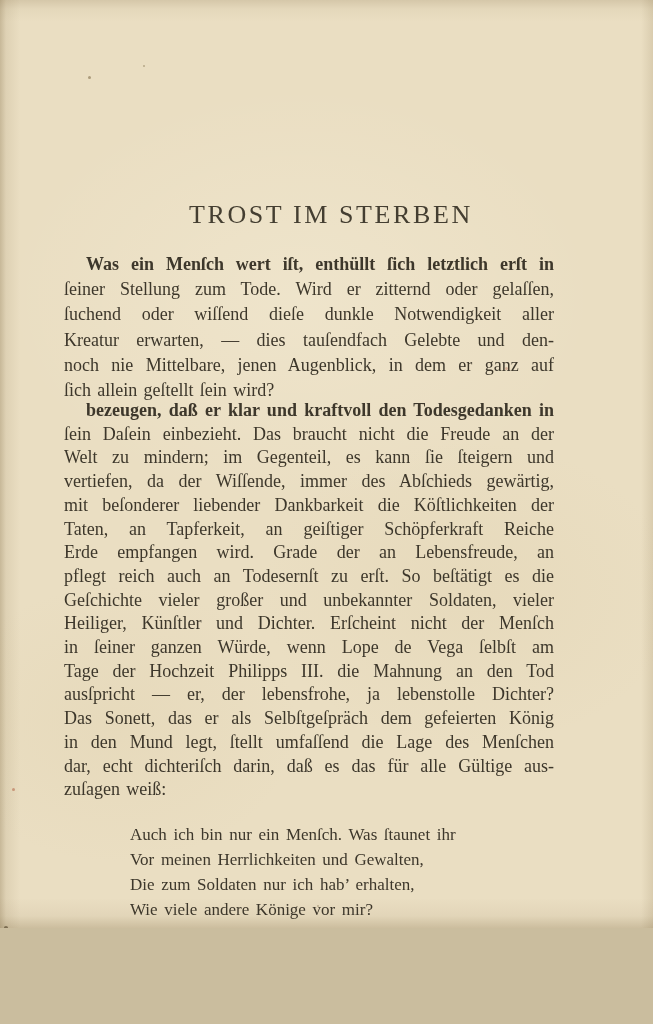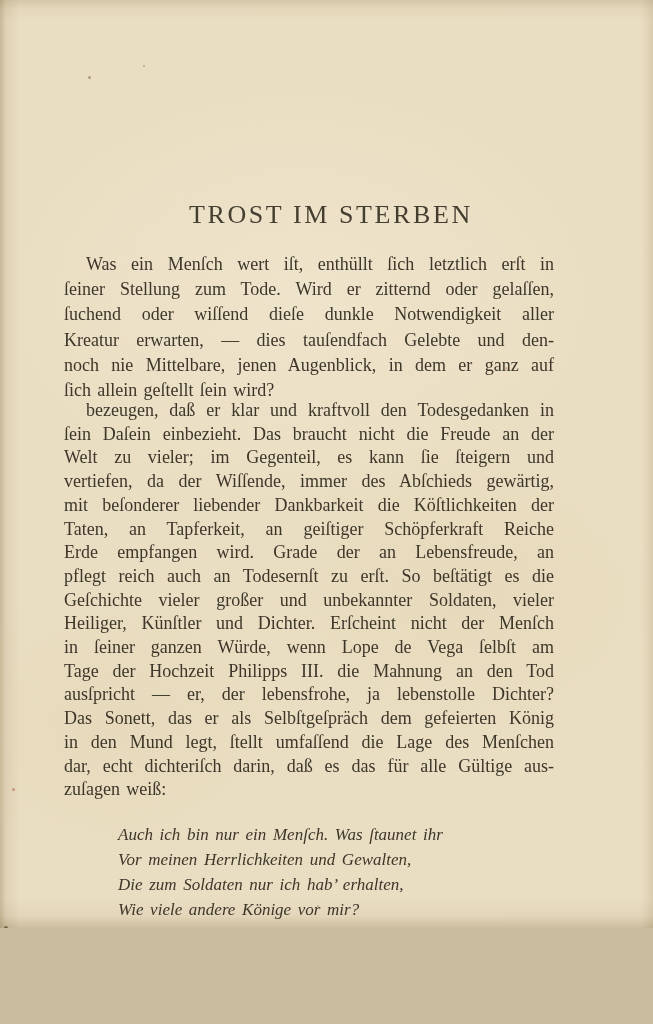--- a/index.html
+++ b/index.html
@@ -45,31 +45,30 @@
     color: #3d372b;
   }
   .para-1 { top: 252px; line-height: 25.2px; }
   .para-2 { top: 399px; line-height: 23.7px; }
   .para .line {
     text-align: justify;
     text-align-last: justify;
     white-space: nowrap;
   }
   .para .line:last-child { text-align-last: left; }
-  .para .line:first-child { padding-left: 22px; }
+  .para .line:first-child { padding-left: 22px; font-weight: bold; }
   .poem {
     position: absolute;
-    left: 118px;
+    left: 130px;
     top: 822px;
     width: 420px;
     font-size: 17px;
     line-height: 25px;
     word-spacing: 0.14em;
     color: #3d372b;
-    font-style: italic;
   }
   .page-number {
     position: absolute;
     left: 542px;
     top: 923px;
     font-size: 22px;
     line-height: 26px;
     color: #474135;
   }
   .speck {
@@ -95,21 +94,21 @@
       <div class="line">ſeiner Stellung zum Tode. Wird er zitternd oder gelaſſen,</div>
       <div class="line">ſuchend oder wiſſend dieſe dunkle Notwendigkeit aller</div>
       <div class="line">Kreatur erwarten, — dies tauſendfach Gelebte und den-</div>
       <div class="line">noch nie Mittelbare, jenen Augenblick, in dem er ganz auf</div>
       <div class="line">ſich allein geſtellt ſein wird?</div>
     </div>
 
   <div class="para para-2">
       <div class="line">bezeugen, daß er klar und kraftvoll den Todesgedanken in</div>
       <div class="line">ſein Daſein einbezieht. Das braucht nicht die Freude an der</div>
-      <div class="line">Welt zu vieler; im Gegenteil, es kann ſie ſteigern und</div>
+      <div class="line">Welt zu mindern; im Gegenteil, es kann ſie ſteigern und</div>
       <div class="line">vertiefen, da der Wiſſende, immer des Abſchieds gewärtig,</div>
       <div class="line">mit beſonderer liebender Dankbarkeit die Köſtlichkeiten der</div>
       <div class="line">Taten, an Tapferkeit, an geiſtiger Schöpferkraft Reiche</div>
       <div class="line">Erde empfangen wird. Grade der an Lebensfreude, an</div>
       <div class="line">pflegt reich auch an Todesernſt zu erſt. So beſtätigt es die</div>
       <div class="line">Geſchichte vieler großer und unbekannter Soldaten, vieler</div>
       <div class="line">Heiliger, Künſtler und Dichter. Erſcheint nicht der Menſch</div>
       <div class="line">in ſeiner ganzen Würde, wenn Lope de Vega ſelbſt am</div>
       <div class="line">Tage der Hochzeit Philipps III. die Mahnung an den Tod</div>
       <div class="line">ausſpricht — er, der lebensfrohe, ja lebenstolle Dichter?</div>

